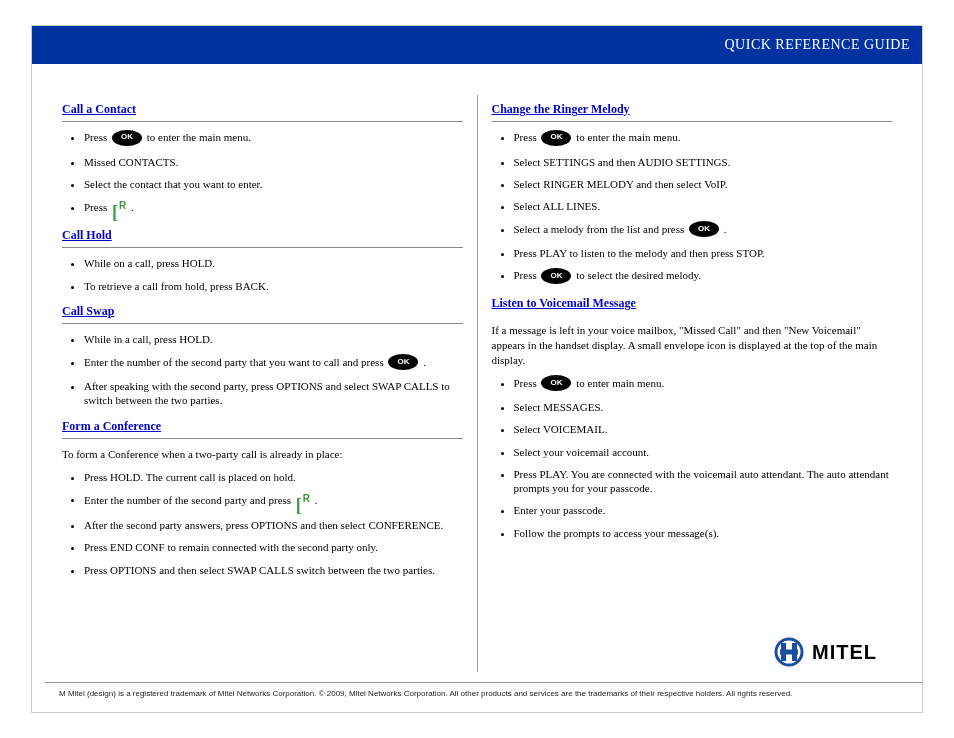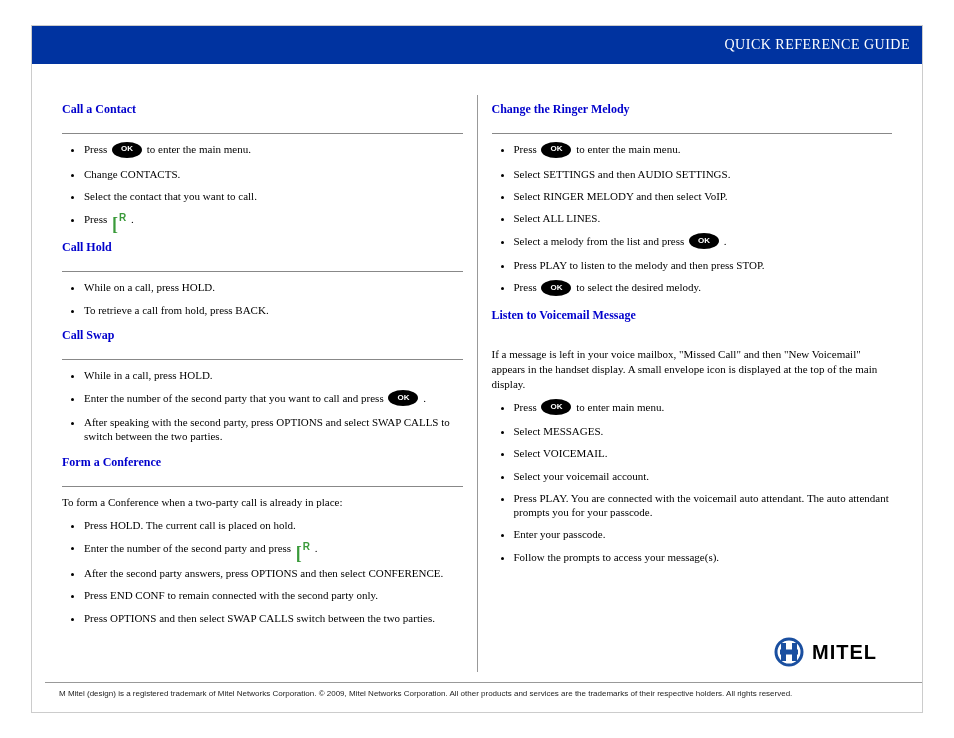--- a/index.html
+++ b/index.html
@@ -50,21 +50,22 @@
   .divider {
     width: 1px;
     background: #999;
     margin: 0 4px;
   }
   .section-title {
     color: #0000cc;
     font-weight: bold;
     font-size: 12px;
     margin: 6px 0 8px 0;
-    padding-bottom: 16px;
+    padding-bottom: 4px;
+    text-decoration: underline;
   }
   .section-title.underline {
     border-bottom: 1px solid #888;
   }
   .intro {
     margin: 4px 0 8px 0;
     font-size: 11px;
   }
   ul.steps {
     list-style: disc;
@@ -156,22 +157,22 @@
 
     <div class="col">
 
       <div class="section-title underline">Call a Contact</div>
       <ul class="steps">
         <li>
           <span>Press </span>
           <span class="ok-icon">OK</span>
           <span> to enter the main menu.</span>
         </li>
-        <li>Change CONTACTS.</li>
-        <li>Select the contact that you want to call.</li>
+        <li>Missed CONTACTS.</li>
+        <li>Select the contact that you want to enter.</li>
         <li>
           <span>Press </span>
           <span class="r-icon">
             <span class="bracket">[</span>
             <span class="r">R</span>
           </span>
           <span>.</span>
         </li>
       </ul>
 

